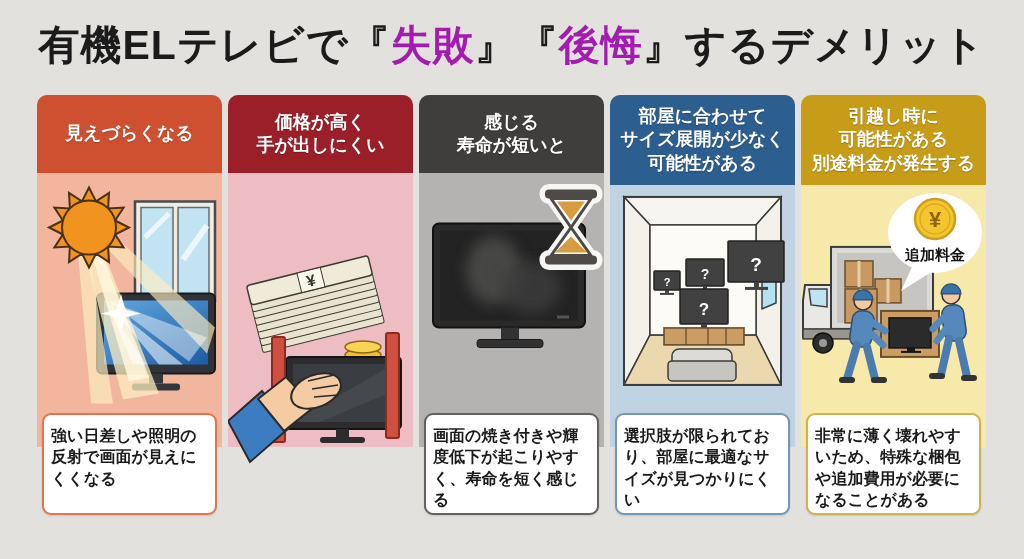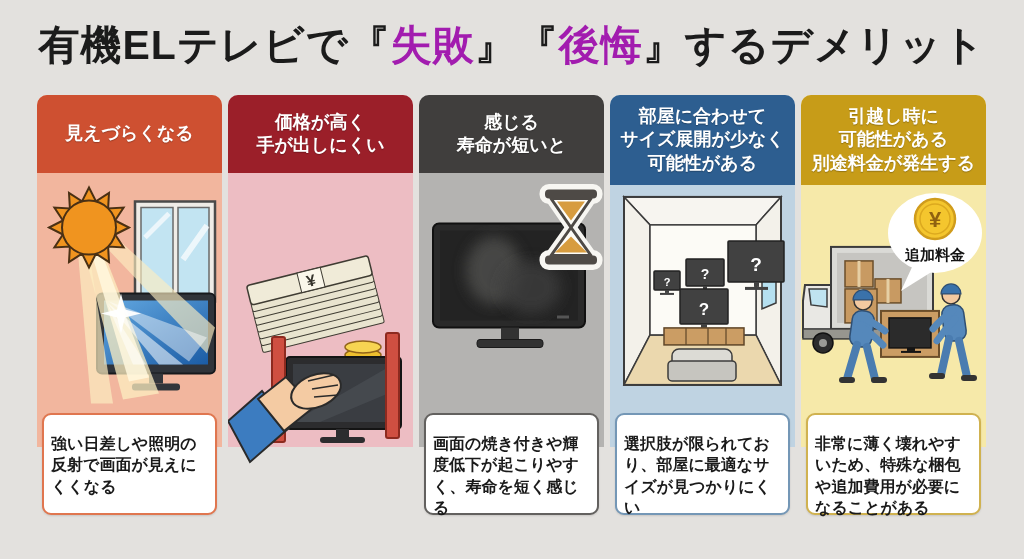--- a/index.html
+++ b/index.html
@@ -13,21 +13,21 @@
           display:flex; flex-direction:column;
           background:linear-gradient(to bottom, var(--panel) 0, var(--panel) 352px, rgba(0,0,0,0) 352px);
           }
   .card-header { background:var(--hdr); color:#fff; font-weight:bold; font-size:18px;
           line-height:1.3; text-align:center; display:flex; flex-direction:column;
           justify-content:center; padding:10px 4px; min-height:78px;
           text-shadow:0 1px 1px rgba(0,0,0,.25); }
   .card-illo { flex:1; position:relative; overflow:hidden; }
   .card-illo svg { position:absolute; left:0; top:0; width:100%; height:100%; }
   .card-box { margin:0 5px 5px; height:102px; background:#fff; border:2px solid var(--bdr);
-          border-radius:9px; padding:18px 7px; font-size:16px; font-weight:bold;
+          border-radius:9px; padding:10px 7px; font-size:16px; font-weight:bold;
           line-height:1.33; color:#1a1a1a; box-shadow:0 1px 2px rgba(0,0,0,.12); }
   svg text { font-family:"Liberation Sans","DejaVu Sans",sans-serif; font-weight:bold; }
 </style>
 </head>
 <body>
 
 <div class="stage">
 
   <div class="title">
     <span>有機ELテレビで</span><span>『</span><span class="red">失敗</span><span>』</span><span>『</span><span class="red">後悔</span><span>』</span><span>するデメリット</span>

